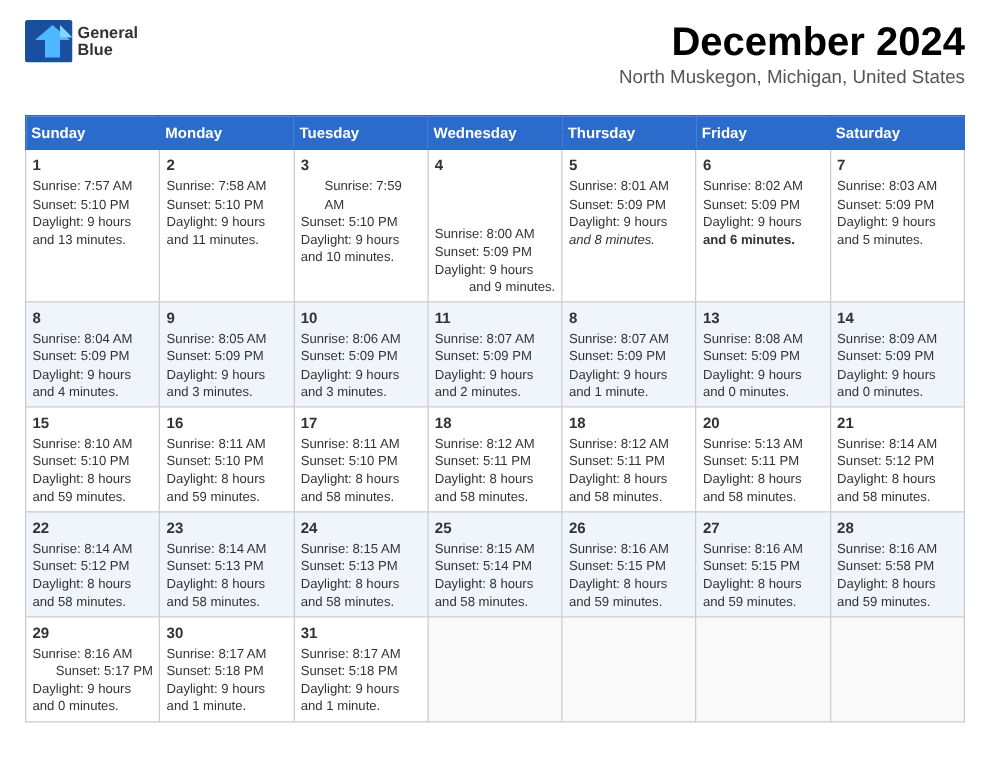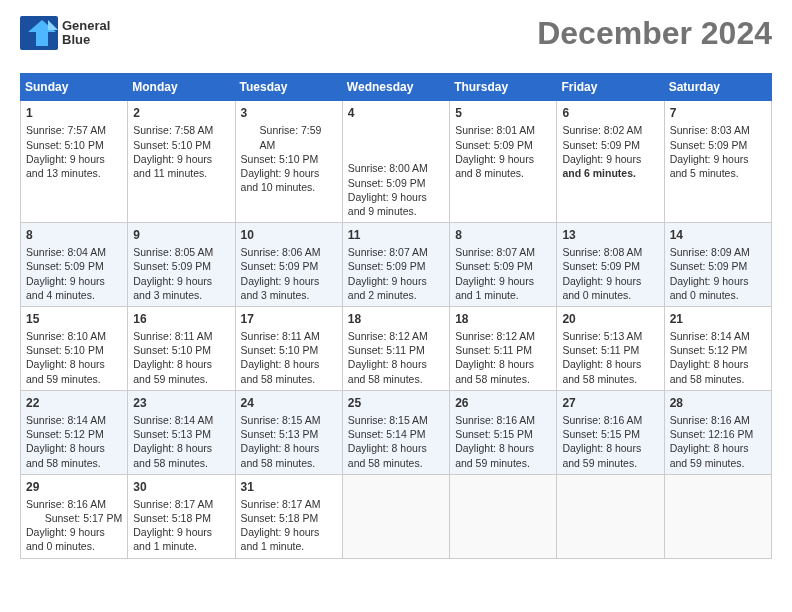--- a/index.html
+++ b/index.html
@@ -35,21 +35,21 @@
     .logo-icon {
       width: 38px;
       height: 34px;
     }
     .title-block {
       text-align: right;
     }
     .month-title {
       font-size: 32px;
       font-weight: bold;
-      color: #737373;
+      color: #000000;
       line-height: 1.1;
     }
     .location {
       font-size: 15px;
       color: #555;
       margin-top: 2px;
     }
     .calendar {
       width: 100%;
       border-collapse: collapse;
@@ -101,20 +101,21 @@
         <polygon points="22,4 36,16 28,16 28,30 16,30 16,16 8,16" fill="#4db8ff"></polygon>
         <polygon points="28,4 38,14 28,14" fill="#87d4ff"></polygon>
       </svg>
       <div class="logo-text">
         <span>General</span>
         <span>Blue</span>
       </div>
     </div>
     <div class="title-block">
       <div class="month-title">December 2024</div>
+      <div class="location">North Muskegon, Michigan, United States</div>
     </div>
   </div>
 
   <table class="calendar">
     <thead>
       <tr>
       <th>Sunday</th>
           <th>Monday</th>
           <th>Tuesday</th>
           <th>Wednesday</th>
@@ -144,28 +145,28 @@
             <span style="display: block; padding-left: 19px;">Sunrise: 7:59 AM</span>
             <span style="display: block;">Sunset: 5:10 PM</span>
             <span style="display: block;">Daylight: 9 hours</span>
             <span style="display: block;">and 10 minutes.</span>
           </td>
           <td>
             <span class="day-num">4</span>
             <span style="display: block; margin-top: 40px;">Sunrise: 8:00 AM</span>
             <span style="display: block;">Sunset: 5:09 PM</span>
             <span style="display: block;">Daylight: 9 hours</span>
-            <span style="display: block;">and 9 minutes.</span>
+            <span style="display: block; text-align: right;">and 9 minutes.</span>
           </td>
           <td>
             <span class="day-num">5</span>
             <span style="display: block;">Sunrise: 8:01 AM</span>
             <span style="display: block;">Sunset: 5:09 PM</span>
             <span style="display: block;">Daylight: 9 hours</span>
-            <span style="display: block;">and 8 minutes.</span>
+            <span style="display: block; font-style: italic;">and 8 minutes.</span>
           </td>
           <td>
             <span class="day-num">6</span>
             <span style="display: block;">Sunrise: 8:02 AM</span>
             <span style="display: block;">Sunset: 5:09 PM</span>
             <span style="display: block;">Daylight: 9 hours</span>
             <span style="display: block; font-weight: bold;">and 6 minutes.</span>
           </td>
           <td>
             <span class="day-num">7</span>
@@ -316,21 +317,21 @@
           <td>
             <span class="day-num">27</span>
             <span style="display: block;">Sunrise: 8:16 AM</span>
             <span style="display: block;">Sunset: 5:15 PM</span>
             <span style="display: block;">Daylight: 8 hours</span>
             <span style="display: block;">and 59 minutes.</span>
           </td>
           <td>
             <span class="day-num">28</span>
             <span style="display: block;">Sunrise: 8:16 AM</span>
-            <span style="display: block;">Sunset: 12:16 PM</span>
+            <span style="display: block;">Sunset: 5:58 PM</span>
             <span style="display: block;">Daylight: 8 hours</span>
             <span style="display: block;">and 59 minutes.</span>
           </td>
         </tr>
         <tr>
           <td>
             <span class="day-num">29</span>
             <span style="display: block;">Sunrise: 8:16 AM</span>
             <span style="display: block; text-align: right;">Sunset: 5:17 PM</span>
             <span style="display: block;">Daylight: 9 hours</span>

